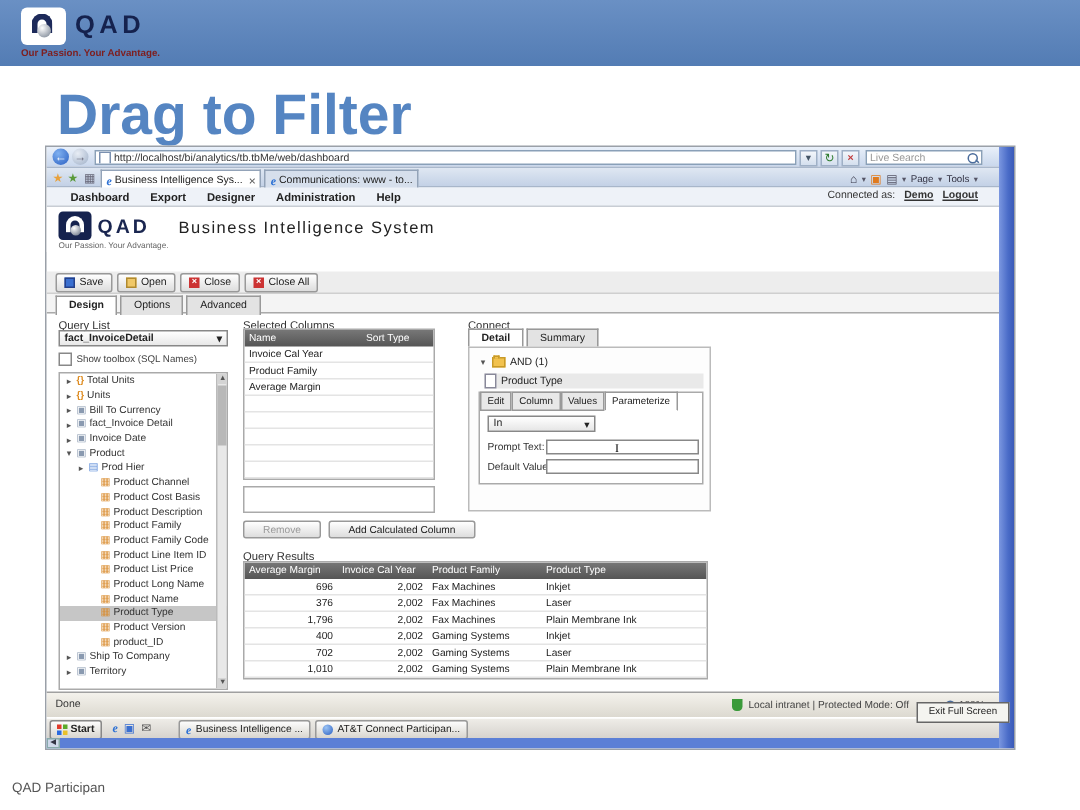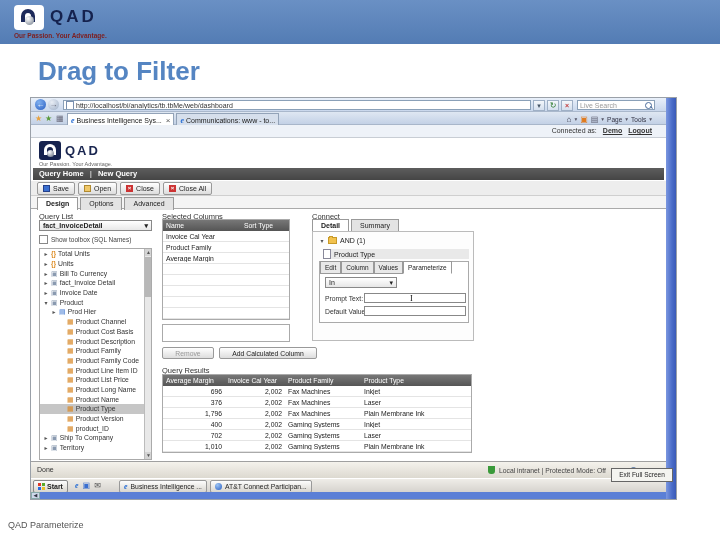--- a/index.html
+++ b/index.html
@@ -6,21 +6,21 @@
   body{width:720px;height:540px;background:#fff;font-family:"Liberation Sans",sans-serif;position:relative;overflow:hidden;}
   .abs{position:absolute;}
 
   
   #banner{left:0;top:0;width:720px;height:44px;background:linear-gradient(#6a90c4,#537cb4);}
   #blogo-box{left:14px;top:5px;width:30px;height:25px;background:#fff;border-radius:4px;}
   #blogo-arch{left:7px;top:4px;width:14px;height:13px;border:4px solid #1d2a5a;border-bottom:none;border-radius:8px 8px 0 0;box-sizing:border-box;}
   #blogo-ball{left:11px;top:11px;width:9px;height:9px;border-radius:50%;background:radial-gradient(circle at 35% 30%,#fff,#9aa2ad 70%);}
   #banner-brand{left:50px;top:7px;font-size:17px;font-weight:bold;letter-spacing:3px;color:#15224e;}
   #banner-tagline{left:14px;top:32px;font-size:6.5px;font-weight:bold;color:#7e1e1e;}
-  #slide-title{left:38px;top:56px;font-size:26px;font-weight:bold;color:#5585c2;}
+  #slide-title{left:38px;top:56px;font-size:38px;font-weight:bold;color:#5585c2;}
   #slide-footer{left:8px;top:520px;font-size:9px;color:#555;}
 
   
   #shot{left:30px;top:97px;width:645px;height:401px;background:#fff;border:1px solid #9aa0a8;font-size:8px;color:#222;overflow:hidden;}
   #vstrip{right:0;top:0;width:10px;height:401px;background:linear-gradient(90deg,#7b97e0,#4a6cc8 60%,#3a5ab8);}
 
   
   #addrbar{left:0;top:0;width:635px;height:14px;background:linear-gradient(#e9f0fa,#c9d7ec);border-bottom:1px solid #aab8cc;box-sizing:border-box;}
   .navbtn{top:1px;width:11px;height:11px;border-radius:50%;text-align:center;line-height:11px;font-size:8px;color:#fff;}
   #back-btn{left:4px;background:radial-gradient(circle at 35% 30%,#7fb0f0,#2a5fc2);}
@@ -160,21 +160,21 @@
 
 <div class="abs" id="banner">
   <div class="abs" id="blogo-box">
     <div class="abs" id="blogo-arch"></div>
     <div class="abs" id="blogo-ball"></div>
   </div>
   <div class="abs" id="banner-brand">QAD</div>
   <div class="abs" id="banner-tagline">Our Passion. Your Advantage.</div>
 </div>
 <div class="abs" id="slide-title">Drag to Filter</div>
-<div class="abs" id="slide-footer">QAD Parameterize</div>
+<div class="abs" id="slide-footer">QAD Participan</div>
 
 <div class="abs" id="shot">
 
   <div class="abs" id="addrbar">
     <div class="abs navbtn" id="back-btn">←</div>
     <div class="abs navbtn" id="fwd-btn">→</div>
     <div class="abs" id="addr-field">
       <span class="pgico"></span>
       <span id="addr-url">http://localhost/bi/analytics/tb.tbMe/web/dashboard</span>
     </div>
@@ -209,41 +209,44 @@
       <span class="glyph" style="color:#556;">▤</span>
         <span class="dd">▾</span>
       <span>Page</span>
         <span class="dd">▾</span>
       <span>Tools</span>
         <span class="dd">▾</span>
     </div>
   </div>
 
   <div class="abs" id="menurow">
+    <div class="abs" id="menu-bar">
+        <span class="menu-item">Dashboard</span>
+        <span class="menu-item">Export</span>
+        <span class="menu-item">Designer</span>
+        <span class="menu-item">Administration</span>
+        <span class="menu-item">Help</span>
+      </div>
     <div class="abs" id="connected">
       <span>Connected as:</span>
       <span class="lnk">Demo</span>
       <span class="lnk">Logout</span>
     </div>
   </div>
 
   <div class="abs" id="apphead">
     <div class="abs" id="alogo">
       <div class="abs" id="alogo-arch"></div>
       <div class="abs" id="alogo-ball"></div>
     </div>
     <div class="abs" id="alogo-text">QAD</div>
+    <div class="abs" id="app-title">Business Intelligence System</div>
     <div class="abs" id="app-tagline">Our Passion. Your Advantage.</div>
   </div>
 
-  <div class="abs" id="crumb">
-    <span>Query Home</span>
-    <span class="sep">|</span>
-    <span>New Query</span>
-  </div>
 
   <div class="abs" id="appbar">
     <div class="abs" id="appToolbar">
         <span class="abtn">
           <span class="ico save"></span>
           <span>Save</span>
         </span>
         <span class="abtn">
           <span class="ico open"></span>
           <span>Open</span>

